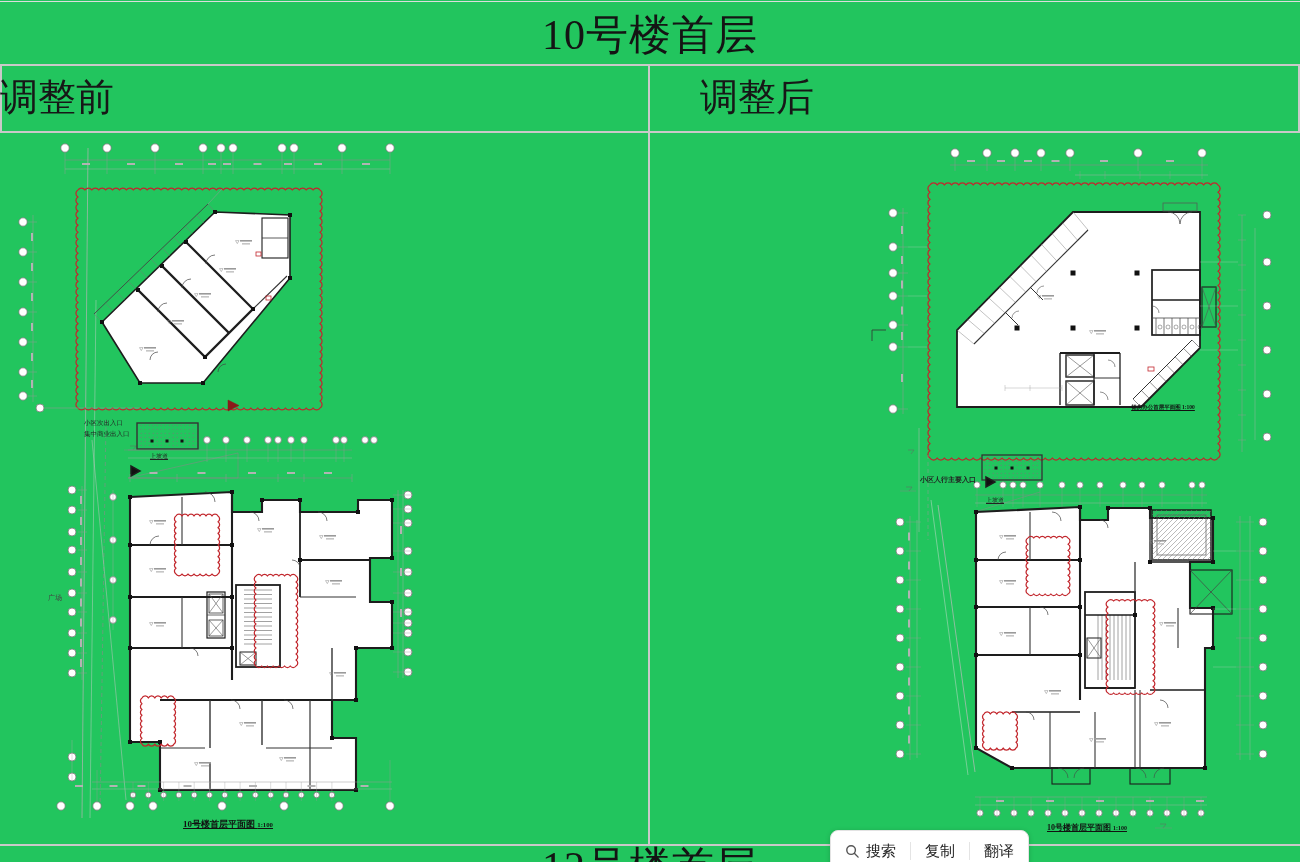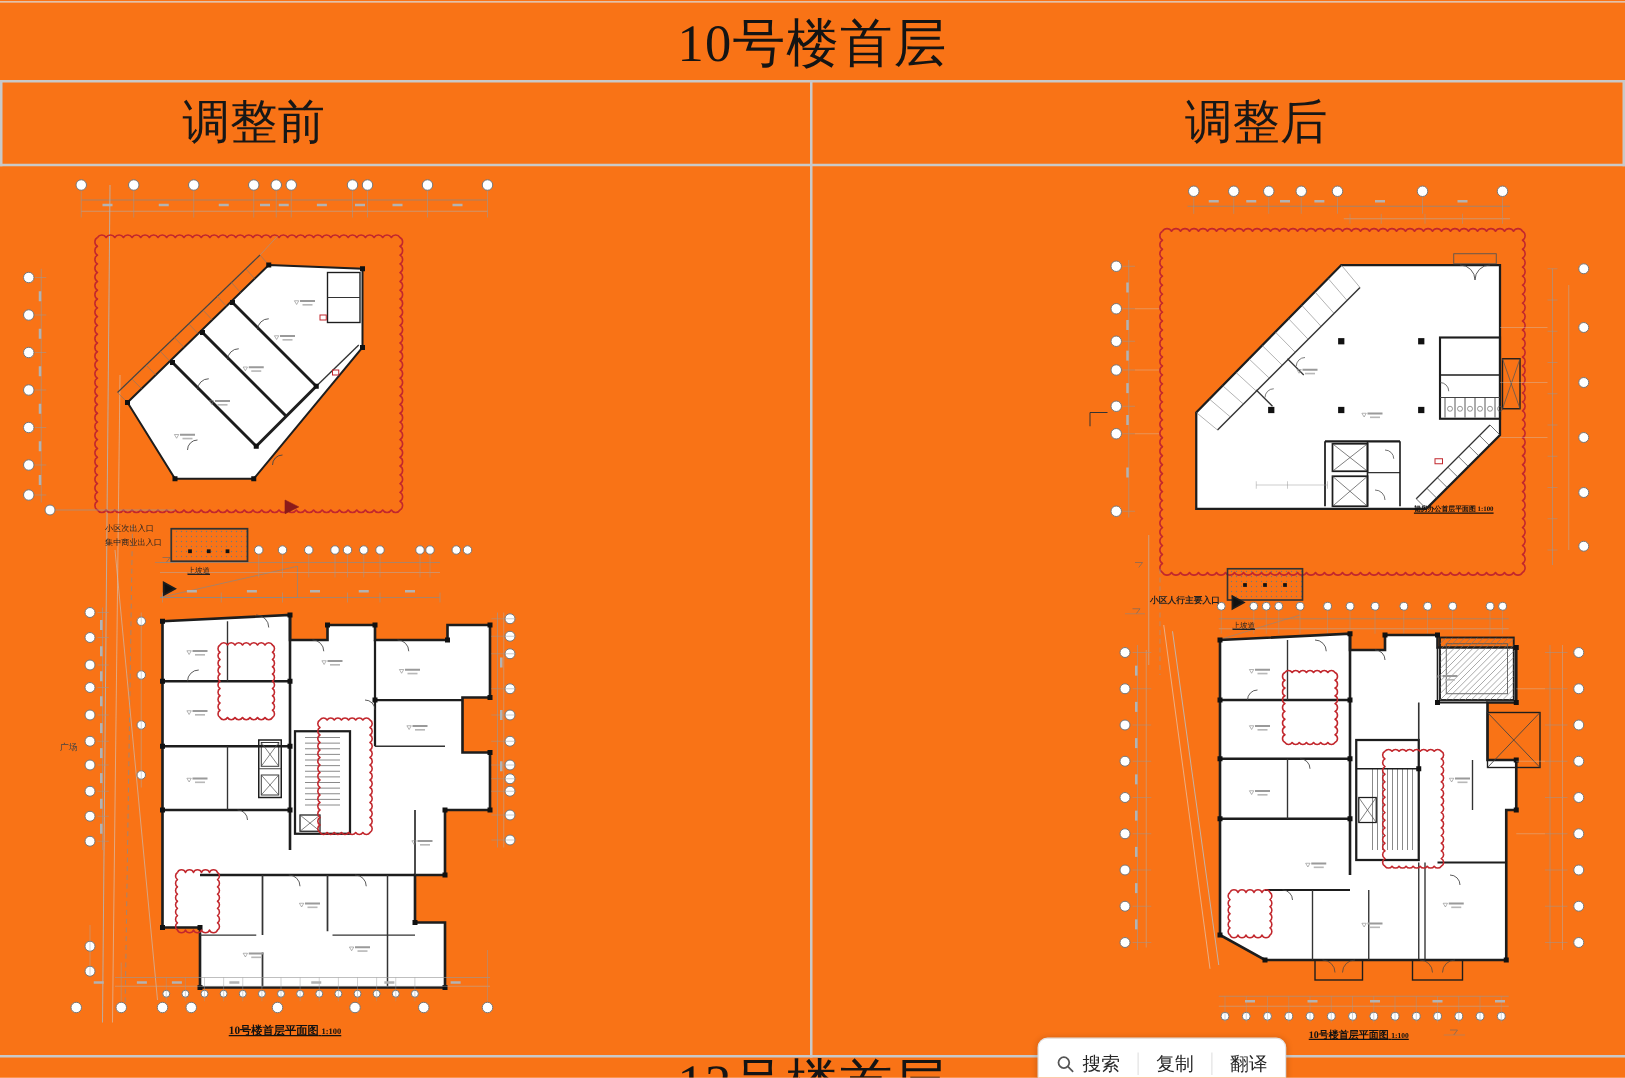--- a/index.html
+++ b/index.html
@@ -1,22 +1,22 @@
 <!DOCTYPE html>
 <html><head>
 <meta charset="utf-8">
 <style>
   html,body{margin:0;padding:0;}
-  .page{position:relative;width:1300px;height:862px;background:#f97316;overflow:hidden;
+  .page{position:relative;width:1300px;height:862px;background:#22c55e;overflow:hidden;
         font-family:"Liberation Serif","DejaVu Serif",serif;}
   .hline{position:absolute;left:0;width:1300px;background:#c9c9c9;}
   .vline{position:absolute;background:#c9c9c9;}
   .big-title{position:absolute;left:0;width:1300px;text-align:center;font-size:42px;
              color:#141414;letter-spacing:1px;}
-  .col-head{position:absolute;font-size:38px;color:#171717;text-align:center;}
+  .col-head{position:absolute;font-size:38px;color:#171717;}
   .plan-svg{position:absolute;}
   .cap{position:absolute;transform:translateX(-50%);white-space:nowrap;color:#111;
        font-weight:bold;text-decoration:underline;}
   .cap .scale{font-size:0.75em;font-weight:bold;}
   .tinytext{position:absolute;color:#222;font-family:"Liberation Sans","DejaVu Sans",sans-serif;
             white-space:nowrap;}
   .toolbar{position:absolute;left:830px;top:830px;height:40px;display:flex;align-items:center;
            background:#fff;border:1px solid #e3e3e3;border-radius:8px;
            box-shadow:0 1px 5px rgba(0,0,0,.18);
            font-family:"Liberation Sans","DejaVu Sans",sans-serif;font-size:15px;color:#262626;}

